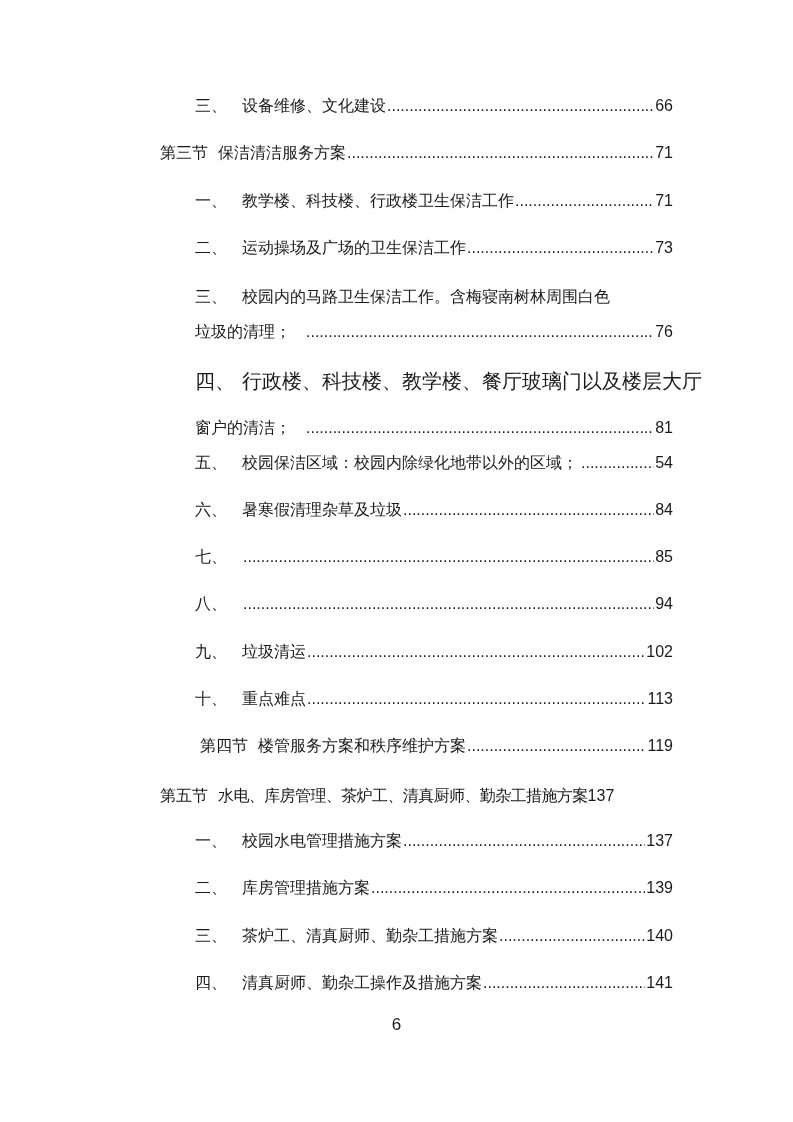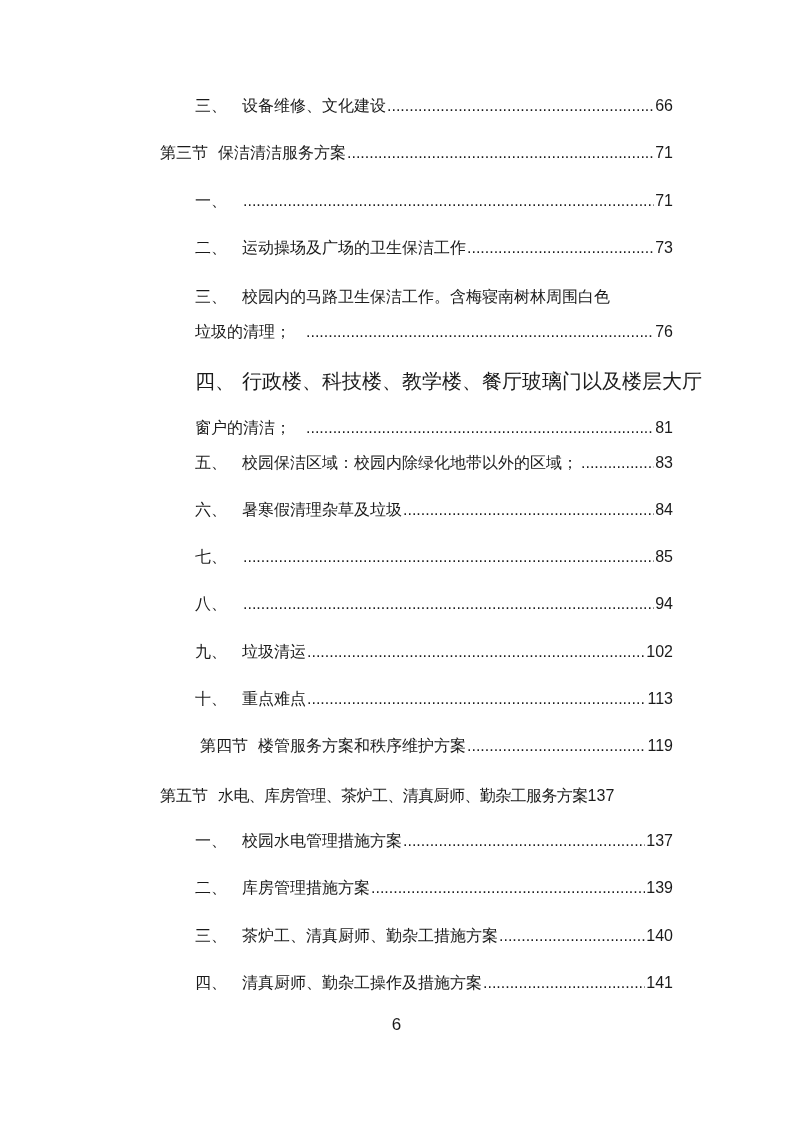--- a/index.html
+++ b/index.html
@@ -28,20 +28,21 @@
 
   <div class="entry" style="top:143px;left:160px;width:513px;">
     <span class="prefix" style="width:58px;">第三节</span>
     <span class="title">保洁清洁服务方案</span>
     <span class="leader"></span>
     <span class="page">71</span>
   </div>
 
   <div class="entry" style="top:191px;left:195px;width:478px;">
     <span class="prefix" style="width:47px;">一、</span>
+    <span class="title">教学楼、科技楼、行政楼卫生保洁工作</span>
     <span class="leader"></span>
     <span class="page">71</span>
   </div>
 
   <div class="entry" style="top:238px;left:195px;width:478px;">
     <span class="prefix" style="width:47px;">二、</span>
     <span class="title">运动操场及广场的卫生保洁工作</span>
     <span class="leader"></span>
     <span class="page">73</span>
   </div>
@@ -61,21 +62,21 @@
   <div class="entry" style="top:406px;left:195px;width:478px;font-size:16px;margin-top:12px;">
     <span class="title" style="margin-right:14px;">窗户的清洁；</span>
     <span class="leader"></span>
     <span class="page">81</span>
   </div>
 
   <div class="entry" style="top:453px;left:195px;width:478px;">
     <span class="prefix" style="width:47px;">五、</span>
     <span class="title" style="margin-right:2px;">校园保洁区域：校园内除绿化地带以外的区域；</span>
     <span class="leader"></span>
-    <span class="page">83</span>
+    <span class="page">54</span>
   </div>
 
   <div class="entry" style="top:500px;left:195px;width:478px;">
     <span class="prefix" style="width:47px;">六、</span>
     <span class="title">暑寒假清理杂草及垃圾</span>
     <span class="leader"></span>
     <span class="page">84</span>
   </div>
 
   <div class="entry" style="top:547px;left:195px;width:478px;">
@@ -105,21 +106,21 @@
   </div>
 
   <div class="entry" style="top:736px;left:160px;width:513px;">
     <span class="prefix" style="width:58px;margin-left:40px;">第四节</span>
     <span class="title">楼管服务方案和秩序维护方案</span>
     <span class="leader"></span>
     <span class="page">119</span>
   </div>
 
   <div class="plain" style="top:784px;left:160px;font-size:16px;line-height:24px;">
-    <span class="prefix" style="display:inline-block;width:58px;">第五节</span><span class="title" style="letter-spacing:-0.6px;">水电、库房管理、茶炉工、清真厨师、勤杂工服务方案</span><span class="page">137</span>
+    <span class="prefix" style="display:inline-block;width:58px;">第五节</span><span class="title" style="letter-spacing:-0.6px;">水电、库房管理、茶炉工、清真厨师、勤杂工措施方案</span><span class="page">137</span>
   </div>
 
   <div class="entry" style="top:831px;left:195px;width:478px;">
     <span class="prefix" style="width:47px;">一、</span>
     <span class="title">校园水电管理措施方案</span>
     <span class="leader"></span>
     <span class="page">137</span>
   </div>
 
   <div class="entry" style="top:878px;left:195px;width:478px;">

